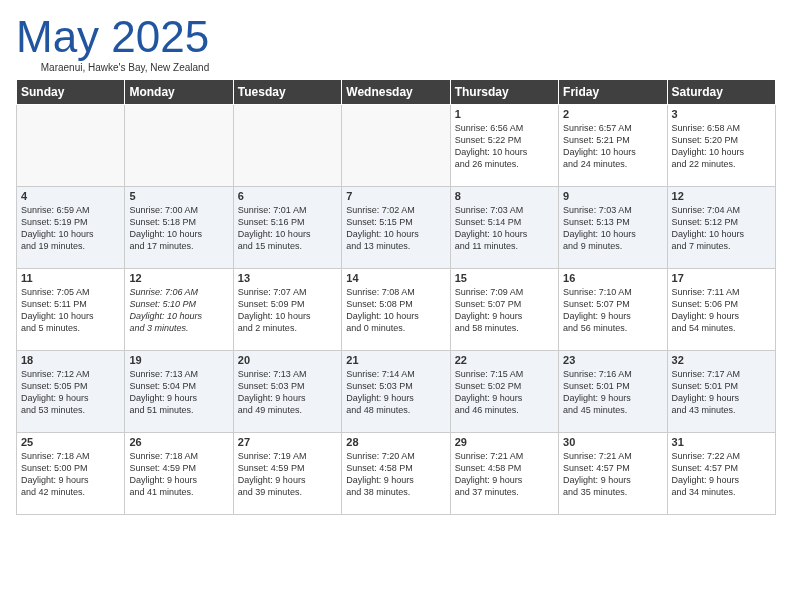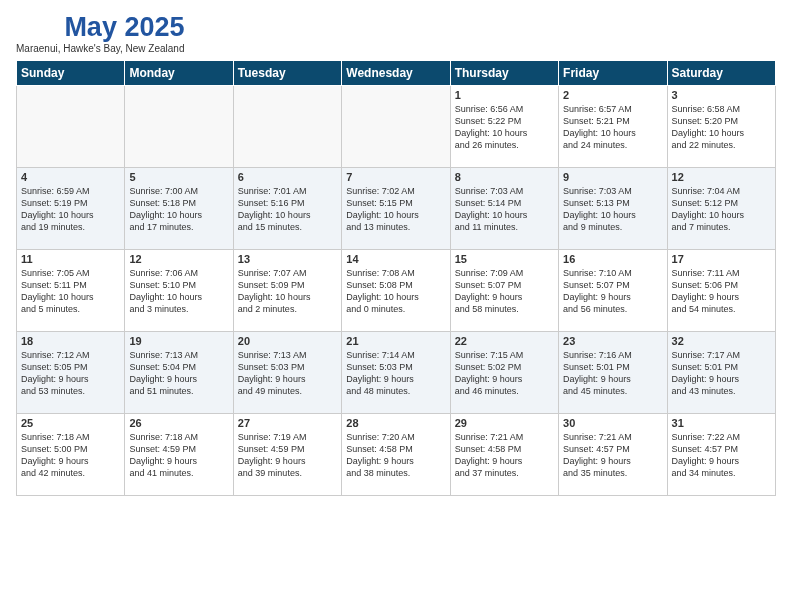--- a/index.html
+++ b/index.html
@@ -42,35 +42,35 @@
       color: #2255a0;
     }
     .logo-icon {
       width: 32px;
       height: 32px;
     }
     .title-block {
       text-align: right;
     }
     .month-title {
-      font-size: 27px;
-      font-weight: bold;
+      font-size: 44px;
+      font-weight: normal;
       color: #2255a0;
     }
     .location {
       font-size: 10px;
       color: #333;
     }
     .calendar {
       width: 100%;
       border-collapse: collapse;
       table-layout: fixed;
     }
     .calendar th {
-      background-color: #0c4a6e;
+      background-color: #404040;
       color: #fff;
       font-size: 12px;
       font-weight: bold;
       padding: 5px 4px;
       text-align: left;
       border: 1px solid #fff;
     }
     .calendar td {
       border: 1px solid #ccc;
       vertical-align: top;
@@ -204,21 +204,21 @@
         <tr>
           <td>
             <span class="day-num">11</span>
             <div class="cell-text" style="white-space: pre-line;">Sunrise: 7:05 AM
 Sunset: 5:11 PM
 Daylight: 10 hours
 and 5 minutes.</div>
           </td>
           <td>
             <span class="day-num">12</span>
-            <div class="cell-text" style="white-space: pre-line;">Sunrise: 7:06 AM
+            <div class="cell-text" style="white-space: pre-line; font-style: italic;">Sunrise: 7:06 AM
 Sunset: 5:10 PM
 Daylight: 10 hours
 and 3 minutes.</div>
           </td>
           <td>
             <span class="day-num">13</span>
             <div class="cell-text" style="white-space: pre-line;">Sunrise: 7:07 AM
 Sunset: 5:09 PM
 Daylight: 10 hours
 and 2 minutes.</div>

